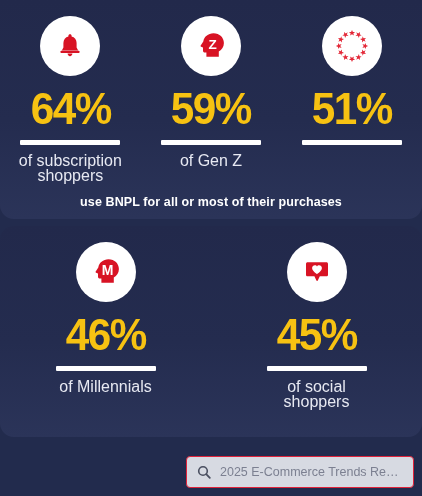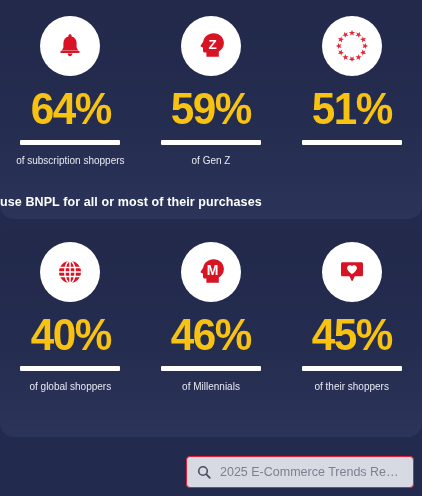--- a/index.html
+++ b/index.html
@@ -51,30 +51,30 @@
     font-family:"Liberation Sans","DejaVu Sans",sans-serif;
     transform:scaleX(.96);
   }
   .rule{
     width:100px;height:5px;background:#ffffff;
     margin-top:9px;border-radius:1px;
   }
   .caption{
     margin-top:8px;
     color:#e7e9f2;
-    font-size:10px;
+    font-size:16px;
     line-height:15px;
-    text-align:right;
+    text-align:center;
     max-width:120px;
   }
 
   
   .footline{
     position:absolute;left:0;width:422px;
-    text-align:left;
+    text-align:center;
     color:#ffffff;
     font-size:12.5px;
     font-weight:700;
     letter-spacing:.1px;
   }
   .panel.top .footline{top:195px;}
   .panel.bottom .footline{top:184px;}
 
   
   .searchbar{
@@ -180,37 +180,20 @@
         <div class="rule"></div>
       </div>
 
     </div>
     <div class="footline">use BNPL for all or most of their purchases</div>
   </div>
 
   <div class="panel bottom">
     <div class="stats-row">
 
-      <div class="stat">
-        <div class="badge">
-          <svg width="32" height="32" viewBox="0 0 32 32" aria-hidden="true">
-            <circle cx="16" cy="16" r="11" fill="#d81324"></circle>
-            <g stroke="#ffffff" stroke-width="1.5" fill="none">
-              <ellipse cx="16" cy="16" rx="5.2" ry="11"></ellipse>
-              <line x1="16" y1="5" x2="16" y2="27"></line>
-              <line x1="5.4" y1="11.6" x2="26.6" y2="11.6"></line>
-              <line x1="5" y1="16" x2="27" y2="16"></line>
-              <line x1="5.4" y1="20.4" x2="26.6" y2="20.4"></line>
-            </g>
-          </svg>
-        </div>
-        <div class="pct">40%</div>
-        <div class="rule"></div>
-        <div class="caption">of global shoppers</div>
-      </div>
 
       <div class="stat">
         <div class="badge">
           <svg width="36" height="36" viewBox="0 0 36 36" aria-hidden="true">
             <path d="M20.5 5.3c-5.4 0-9.6 3.6-10.2 8.3l-2.6 4c-.3.5-.1 1 .4 1.2l1.9.7v3.3c0 1 .8 1.8 1.8 1.8h1.6v4.1h12.4v-5.2c3.1-1.7 5.1-4.9 5.1-8.6 0-5.2-4.3-9.6-10.4-9.6z" fill="#d81324"></path>
             <text x="19.6" y="20.8" font-family="Liberation Sans, sans-serif" font-size="14" font-weight="700" fill="#ffffff" text-anchor="middle">M</text>
           </svg>
         </div>
         <div class="pct">46%</div>
         <div class="rule"></div>
@@ -219,21 +202,21 @@
 
       <div class="stat">
         <div class="badge">
           <svg width="34" height="34" viewBox="0 0 34 34" aria-hidden="true">
             <path d="M7.6 7.3h18.8c.9 0 1.6.7 1.6 1.6v10.8c0 .9-.7 1.6-1.6 1.6h-6.6l-2 4.3c-.3.6-1.1.6-1.4 0l-2-4.3H7.6c-.9 0-1.6-.7-1.6-1.6V8.9c0-.9.7-1.6 1.6-1.6z" fill="#d81324"></path>
             <path d="M17 19.2s-4.9-3-4.9-6.1c0-1.7 1.3-2.9 2.8-2.9 1.1 0 1.8.6 2.1 1.2.3-.6 1-1.2 2.1-1.2 1.5 0 2.8 1.2 2.8 2.9 0 3.1-4.9 6.1-4.9 6.1z" fill="#ffffff"></path>
           </svg>
         </div>
         <div class="pct">45%</div>
         <div class="rule"></div>
-        <div class="caption">of their shoppers</div>
+        <div class="caption">of social shoppers</div>
       </div>
 
     </div>
   </div>
 
   <div class="searchbar">
     <span class="magnifier">
       <svg width="14" height="14" viewBox="0 0 14 14" aria-hidden="true">
         <circle cx="6" cy="6" r="4.3" fill="none" stroke="#4a4f60" stroke-width="1.6"></circle>
         <line x1="9.2" y1="9.2" x2="12.8" y2="12.8" stroke="#4a4f60" stroke-width="1.8" stroke-linecap="round"></line>

